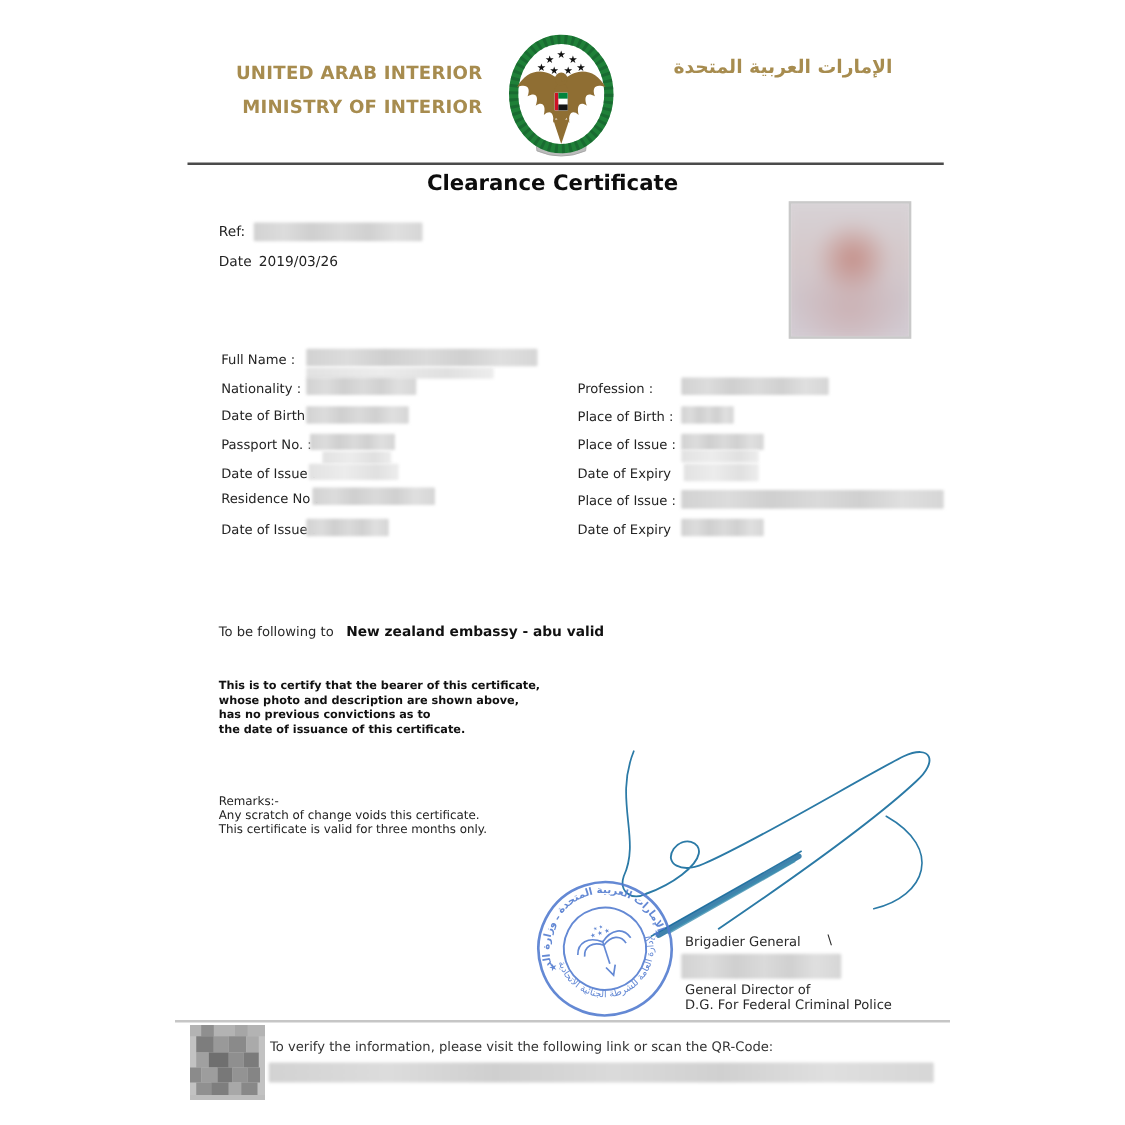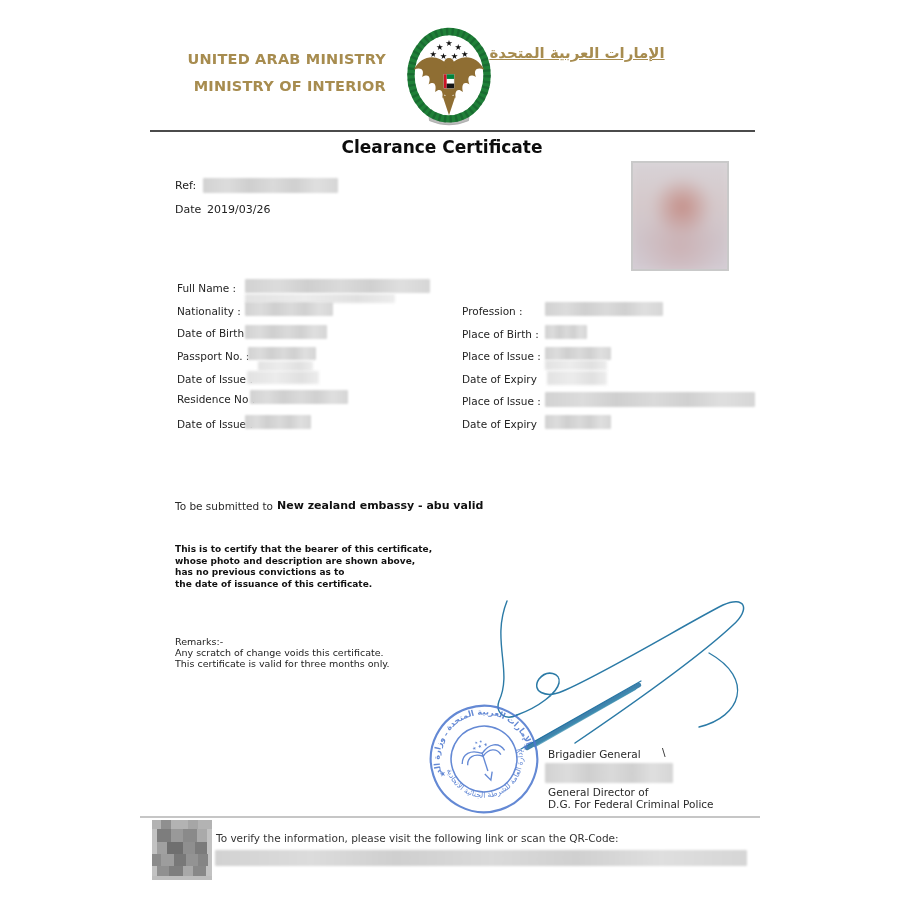--- a/index.html
+++ b/index.html
@@ -4,22 +4,22 @@
 <style>
   html,body{margin:0;padding:0;background:#ffffff;}
   .page{
     position:relative;width:900px;height:900px;background:#ffffff;overflow:hidden;
     font-family:"DejaVu Sans", sans-serif;color:#1c1c1c;
   }
   .abs{position:absolute;}
   
   .hdr-en{left:140px;top:46px;width:246px;text-align:right;color:#a78c4f;
     font-weight:bold;font-size:14.5px;line-height:27px;letter-spacing:0.2px;}
-  .hdr-ar{left:468px;top:38px;width:218px;text-align:center;direction:rtl;color:#a78c4f;
-    font-weight:bold;font-size:15px;line-height:30px;text-decoration:underline;}
+  .hdr-ar{left:496px;top:38px;width:218px;text-align:right;direction:rtl;color:#a78c4f;
+    font-weight:bold;font-size:15px;line-height:30px;}
   .hdr-rule{left:150px;top:130px;width:605px;height:2px;background:#4b4b4b;}
   .doc-title{left:0;top:137px;width:884px;text-align:center;font-size:17px;font-weight:bold;color:#0d0d0d;}
   
   .small-label{font-size:11px;color:#222;}
   .blurbar{background:linear-gradient(90deg,#d2d2d2 0%,#dcdcdc 18%,#cfcfcf 34%,#dadada 52%,#d0d0d0 68%,#dfdfdf 84%,#d6d6d6 100%);
     filter:blur(1.1px);border-radius:1px;}
   .blurbar.faint{background:linear-gradient(90deg,#e2e2e2,#ececec 40%,#e0e0e0 75%,#ededed);filter:blur(1.4px);}
   
   .photo{left:631px;top:161px;width:94px;height:106px;border:2px solid #c9c9c9;background:#e8e6e8;overflow:hidden;}
   .photo-inner{position:absolute;left:-8px;top:-8px;right:-8px;bottom:-8px;
@@ -41,21 +41,21 @@
   .verify{left:216px;top:832px;font-size:10.5px;color:#333;}
   .qr-blur{filter:blur(0.6px);}
   svg{display:block;}
 </style>
 </head>
 <body>
 
 <div class="page">
 
   <div class="abs hdr-en">
-    <div>UNITED ARAB MINISTRY</div>
+    <div>UNITED ARAB INTERIOR</div>
     <div>MINISTRY OF INTERIOR</div>
   </div>
 
   <div class="abs" style="left:402px;top:26px;width:94px;height:104px;">
     <svg width="94" height="104" viewBox="0 0 100 112">
       <path d="M28 93 Q50 103 72 93 L71 102 Q50 111 29 102 Z" fill="#bcbcbc" stroke="#9a9a9a" stroke-width="0.6"></path>
       <ellipse cx="50" cy="53" rx="41" ry="47" fill="#ffffff" stroke="#1f8038" stroke-width="8"></ellipse>
       <ellipse cx="50" cy="53" rx="41" ry="47" fill="none" stroke="#14552a" stroke-width="8" stroke-dasharray="2.5 3.5" opacity="0.5"></ellipse>
       <g fill="#101010" font-size="9" text-anchor="middle" font-family="DejaVu Sans, sans-serif">
         <text x="50" y="22">★</text>
@@ -126,21 +126,21 @@
   <span class="abs flabel" style="left:462px;top:418px;">Date of Expiry</span>
 
   <span class="abs blurbar" style="left:545px;top:302px;width:118px;height:14px;"></span>
   <span class="abs blurbar" style="left:545px;top:325px;width:42px;height:14px;"></span>
   <span class="abs blurbar" style="left:545px;top:347px;width:66px;height:13px;"></span>
   <span class="abs blurbar faint" style="left:545px;top:360px;width:62px;height:10px;"></span>
   <span class="abs blurbar faint" style="left:547px;top:371px;width:60px;height:14px;"></span>
   <span class="abs blurbar" style="left:545px;top:392px;width:210px;height:15px;"></span>
   <span class="abs blurbar" style="left:545px;top:415px;width:66px;height:14px;"></span>
 
-  <span class="abs sub-label" style="left:175px;top:500px;">To be submitted to</span>
+  <span class="abs sub-label" style="left:175px;top:500px;">To be following to</span>
   <span class="abs sub-value" style="left:277px;top:499px;">New zealand embassy - abu valid</span>
 
   <div class="abs remarks">
     <div>Remarks:-</div>
     <div>Any scratch of change voids this certificate.</div>
     <div>This certificate is valid for three months only.</div>
   </div>
 
   <div class="abs cert">
     <div>This is to certify that the bearer of this certificate,</div>

